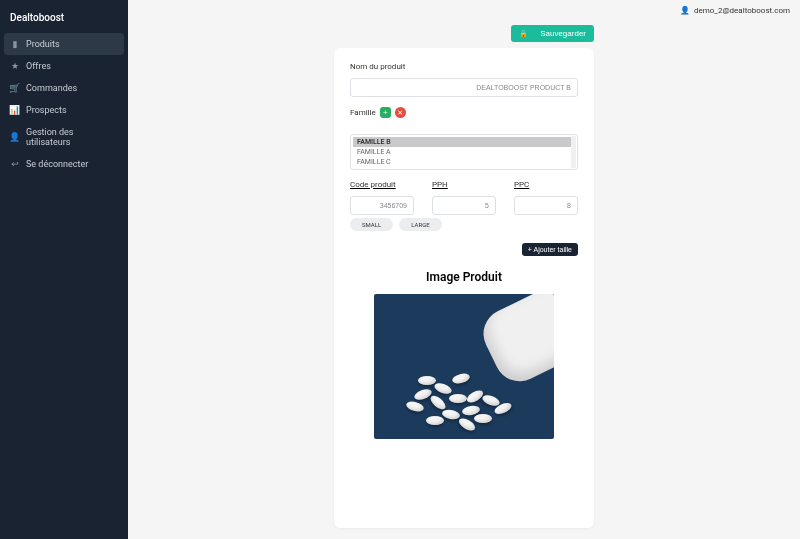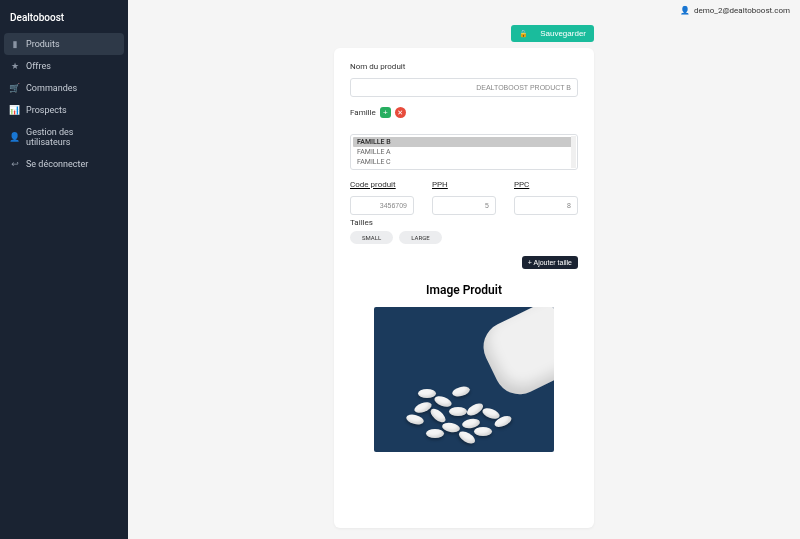--- a/index.html
+++ b/index.html
@@ -365,21 +365,20 @@
         <div class="col3">
           <label class="form-label">PPH</label>
           <input class="form-input" value="5" style="">
         </div>
         <div class="col3">
           <label class="form-label">PPC</label>
           <input class="form-input" value="8" style="">
         </div>
       </div>
 
-      <label class="form-label">Tailles</label>
       <div class="sizes">
         <span class="size-pill">SMALL</span>
         <span class="size-pill">LARGE</span>
       </div>
 
       <div class="add-size-row">
         <button class="add-size-btn">+ Ajouter taille</button>
       </div>
 
       <div class="img-title">Image Produit</div>

